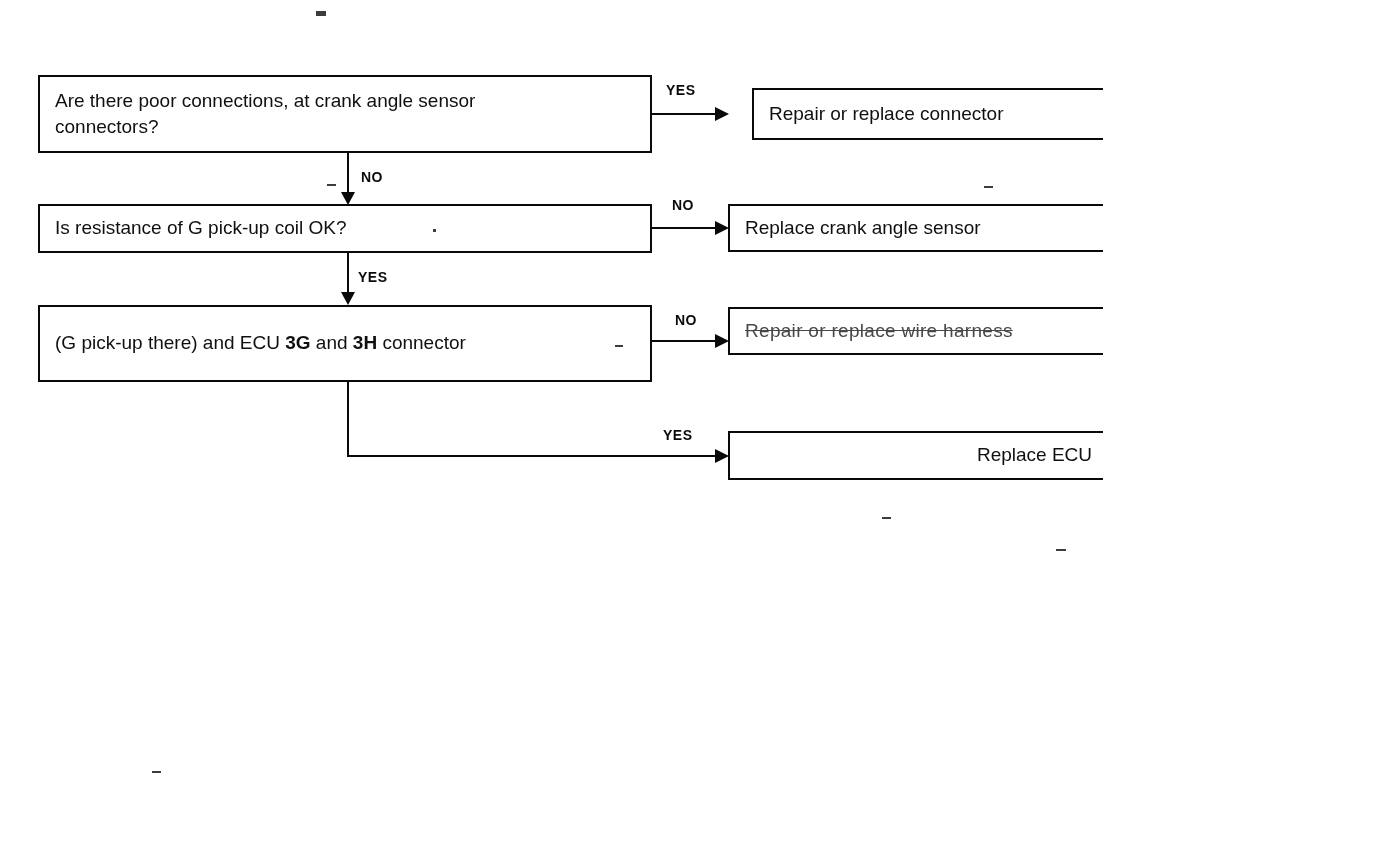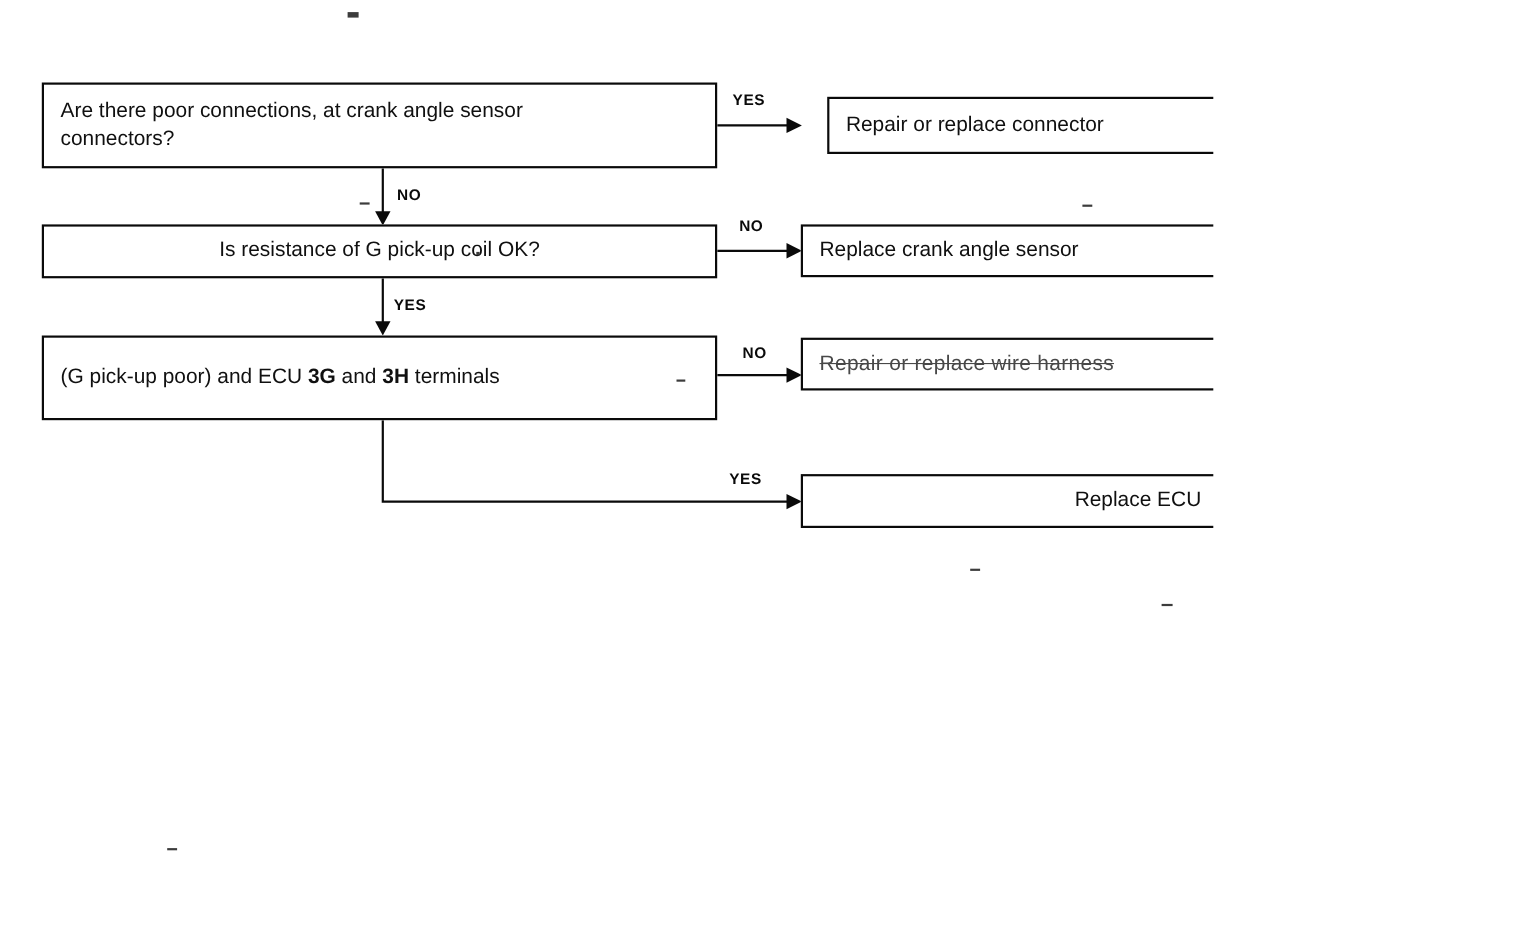--- a/index.html
+++ b/index.html
@@ -75,27 +75,27 @@
 
     <polyline points="348,382 348,456 720,456" fill="none" stroke="#0a0a0a" stroke-width="2"></polyline>
     <polygon points="729,456 715,449 715,463" fill="#0a0a0a"></polygon>
   </svg>
 
   <div class="box" style="left:38px; top:75px; width:614px; height:78px;">
     <div class="line">Are there poor connections, at crank angle sensor</div>
     <div class="line">connectors?</div>
   </div>
 
-  <div class="box" style="left:38px; top:204px; width:614px; height:49px;text-align:center;">
+  <div class="box" style="left:38px; top:204px; width:614px; height:49px;">
     <div class="line">Is resistance of G pick-up coil OK?</div>
   </div>
 
   <div class="box" style="left:38px; top:305px; width:614px; height:77px;">
     <div class="line">
-      <span>(G pick-up poor) and ECU </span><b>3G</b><span> and </span><b>3H</b><span> terminals</span>
+      <span>(G pick-up there) and ECU </span><b>3G</b><span> and </span><b>3H</b><span> connector</span>
     </div>
   </div>
 
   <div class="box" style="left:728px; top:88px; width:611px; height:52px;margin-left:24px;">
     <div class="line">Repair or replace connector</div>
   </div>
 
   <div class="box" style="left:728px; top:204px; width:611px; height:48px;">
     <div class="line">Replace crank angle sensor</div>
   </div>

